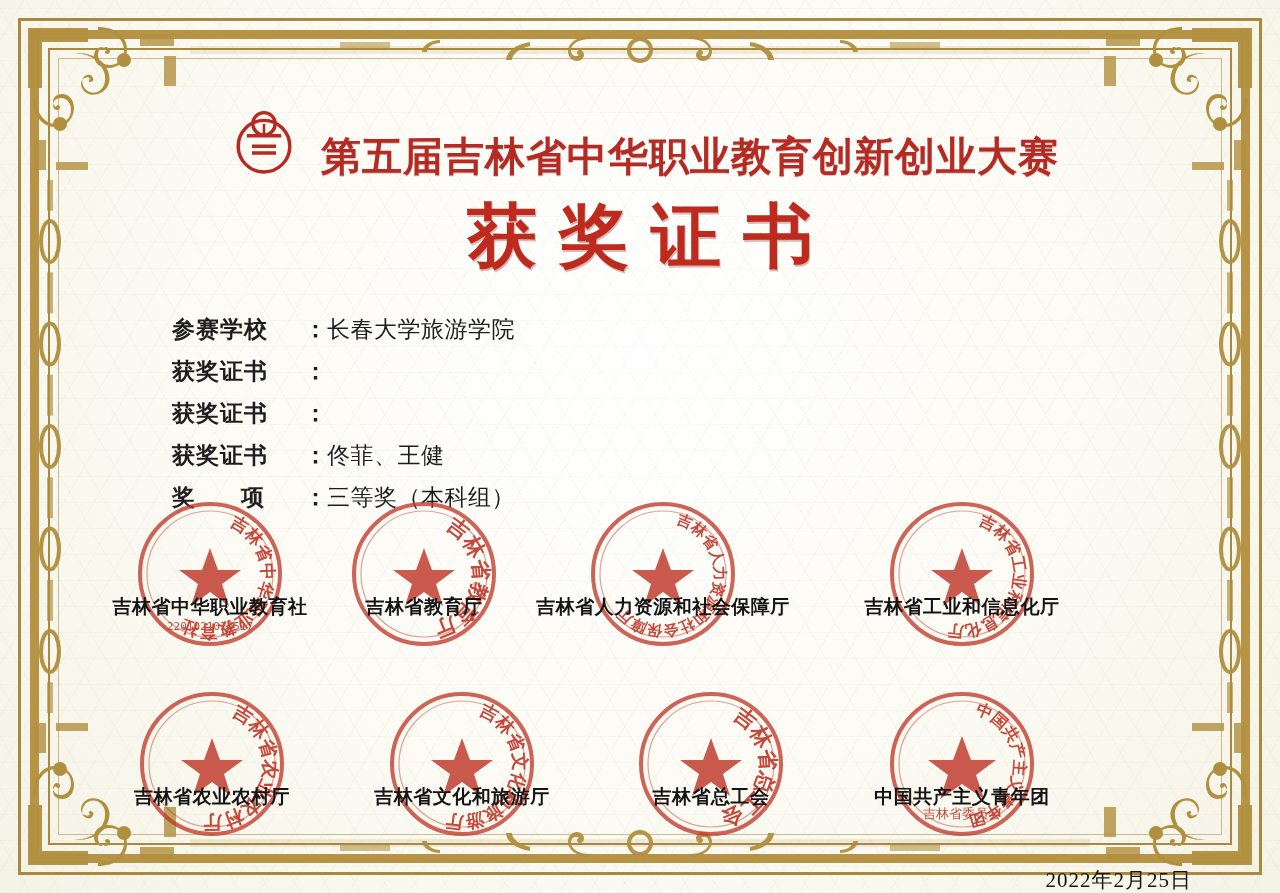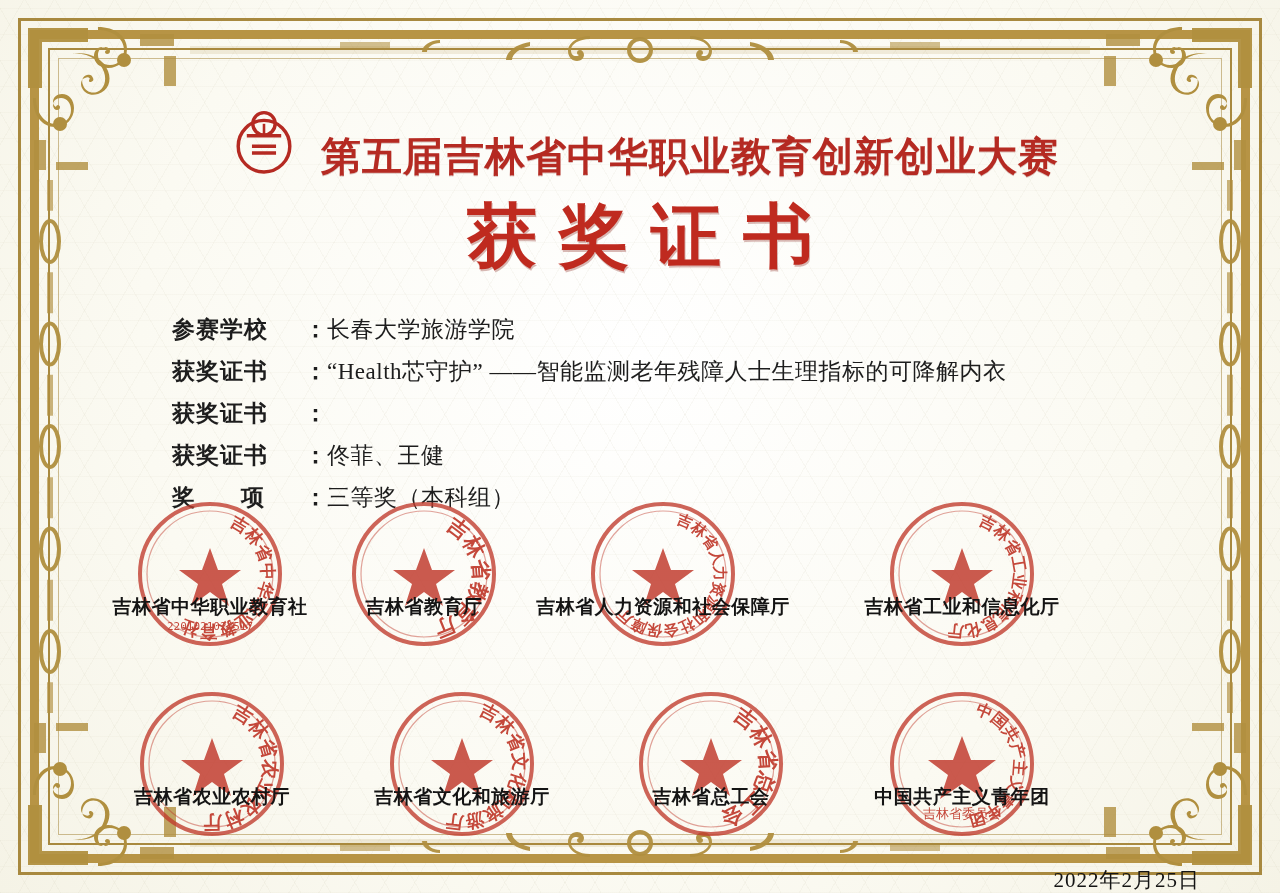--- a/index.html
+++ b/index.html
@@ -128,21 +128,21 @@
   .seal-label{
     position:absolute;left:50%;top:84px;transform:translateX(-50%);
     white-space:nowrap;
     font-size:19px;
     font-weight:bold;
     color:#141414;
     letter-spacing:0.5px;
   }
   .date{
     position:absolute;
-    right:0;bottom:-14px;
+    right:8px;bottom:-14px;
     font-size:21px;
     color:#141414;
     letter-spacing:1px;
     white-space:nowrap;
   }
 </style>
 </head>
 <body>
 
 <div class="certificate">
@@ -274,21 +274,20 @@
 
       <div class="field">
         <span class="f-label">参赛学校</span>
         <span class="f-colon">：</span>
         <span class="f-value">长春大学旅游学院</span>
       </div>
 
       <div class="field">
         <span class="f-label">获奖证书</span>
         <span class="f-colon">：</span>
-        <span class="f-value">“Health芯守护” ——智能监测老年残障人士生理指标的可降解内衣</span>
       </div>
 
       <div class="field">
         <span class="f-label">获奖证书</span>
         <span class="f-colon">：</span>
       </div>
 
       <div class="field">
         <span class="f-label">获奖证书</span>
         <span class="f-colon">：</span>

